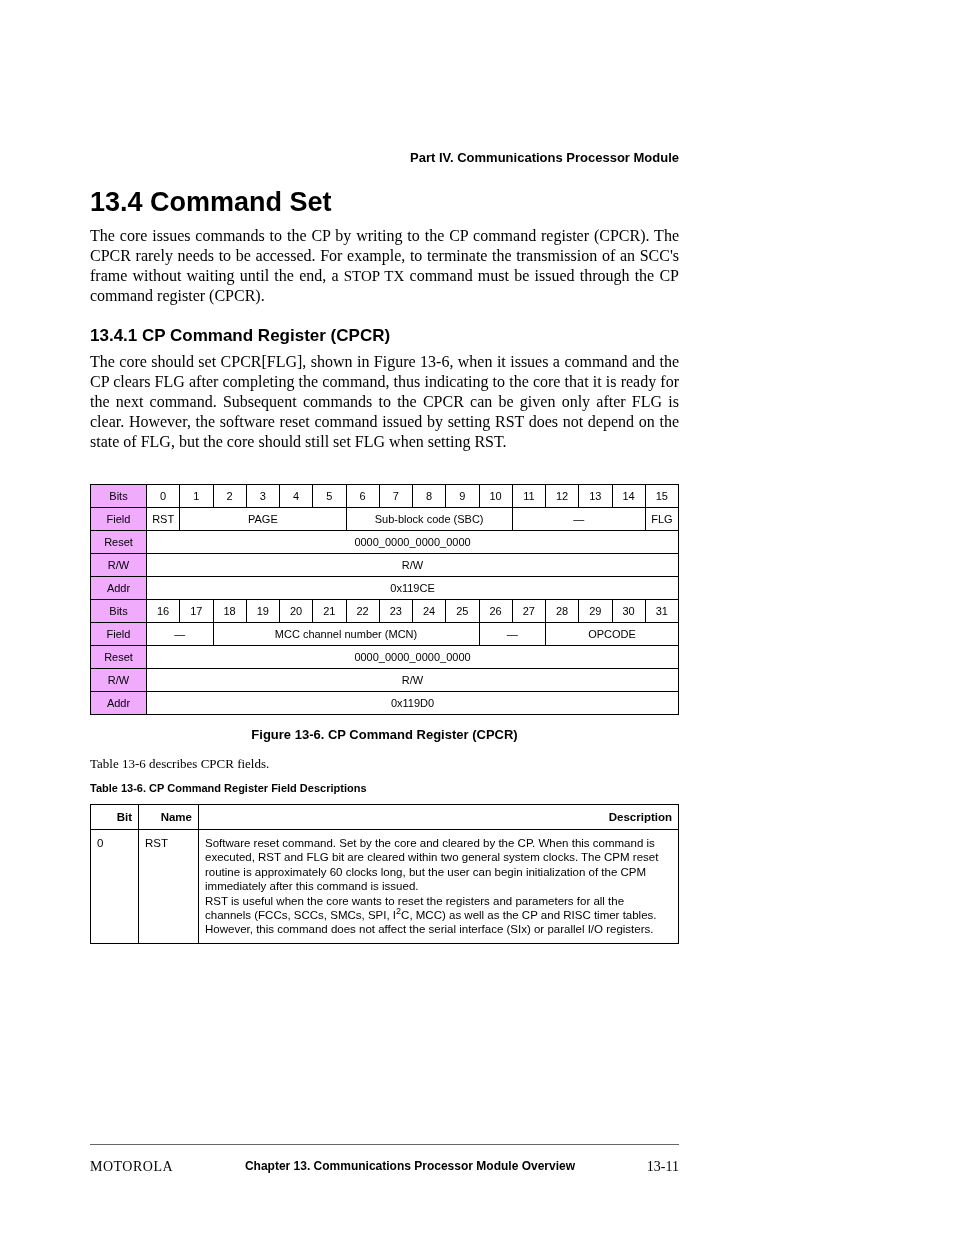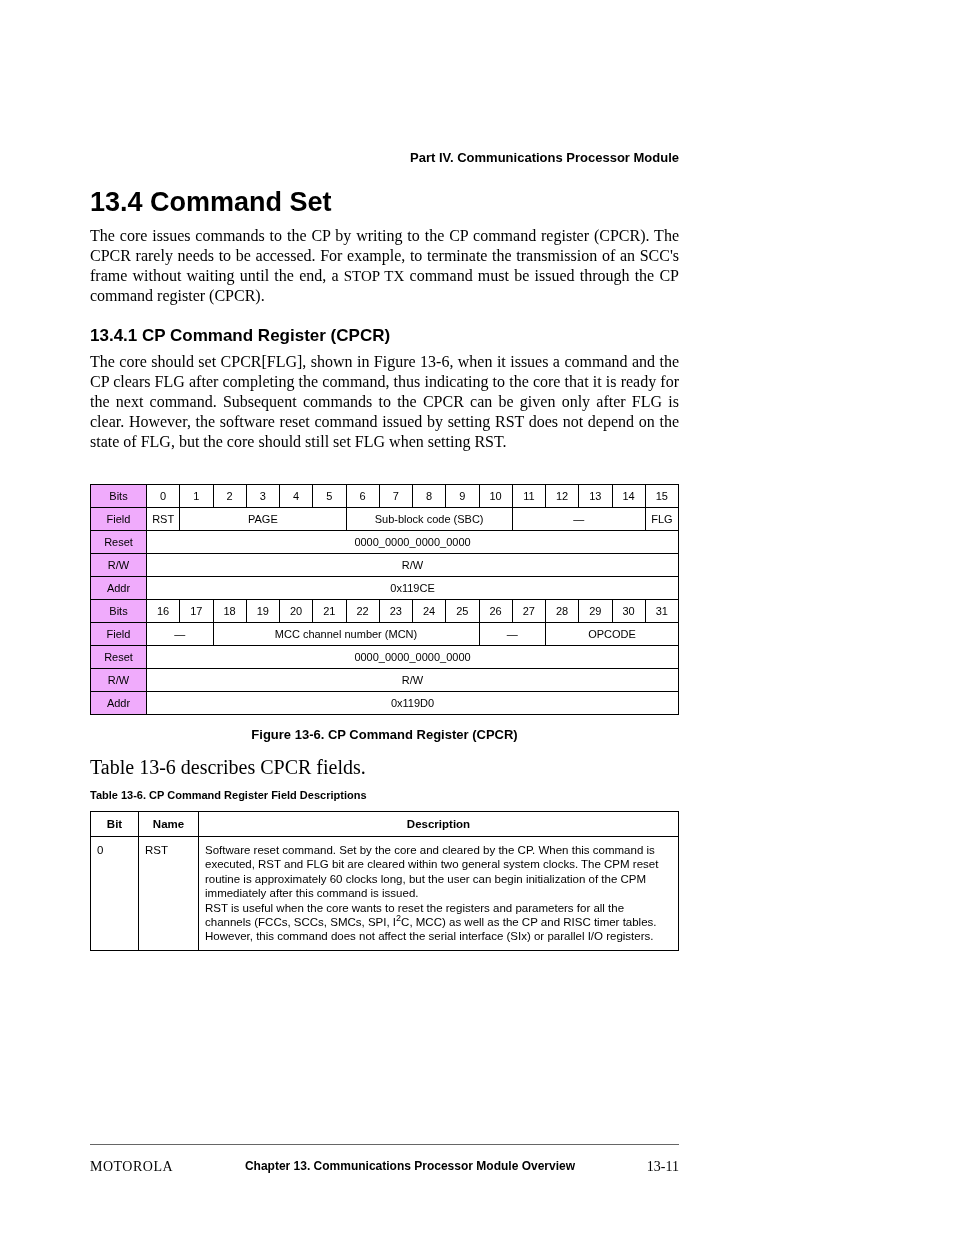--- a/index.html
+++ b/index.html
@@ -71,41 +71,41 @@
   }
 
   .fig-cap {
     font-family: Arial, Helvetica, sans-serif;
     font-size: 13px;
     font-weight: bold;
     text-align: center;
     margin: 12px 0 14px 0;
   }
   p.ref {
-    font-size: 20px;
+    font-size: 13px;
     margin: 0 0 10px 0;
   }
   .tbl-cap {
     font-family: Liberation Sans, sans-serif;
     font-size: 11px;
     font-weight: bold;
     text-align: left;
     margin: 0 0 10px 0;
   }
 
   
   table.desc {
     border-collapse: collapse;
     width: 100%;
     font-family: Arial, Helvetica, sans-serif;
     font-size: 11.5px;
   }
   table.desc th {
     border: 1px solid #000;
-    text-align: center;
+    text-align: right;
     font-weight: bold;
     padding: 6px 6px;
     vertical-align: top;
   }
   table.desc td {
     border: 1px solid #000;
     text-align: left;
     padding: 6px 6px;
     vertical-align: top;
     line-height: 1.25;

